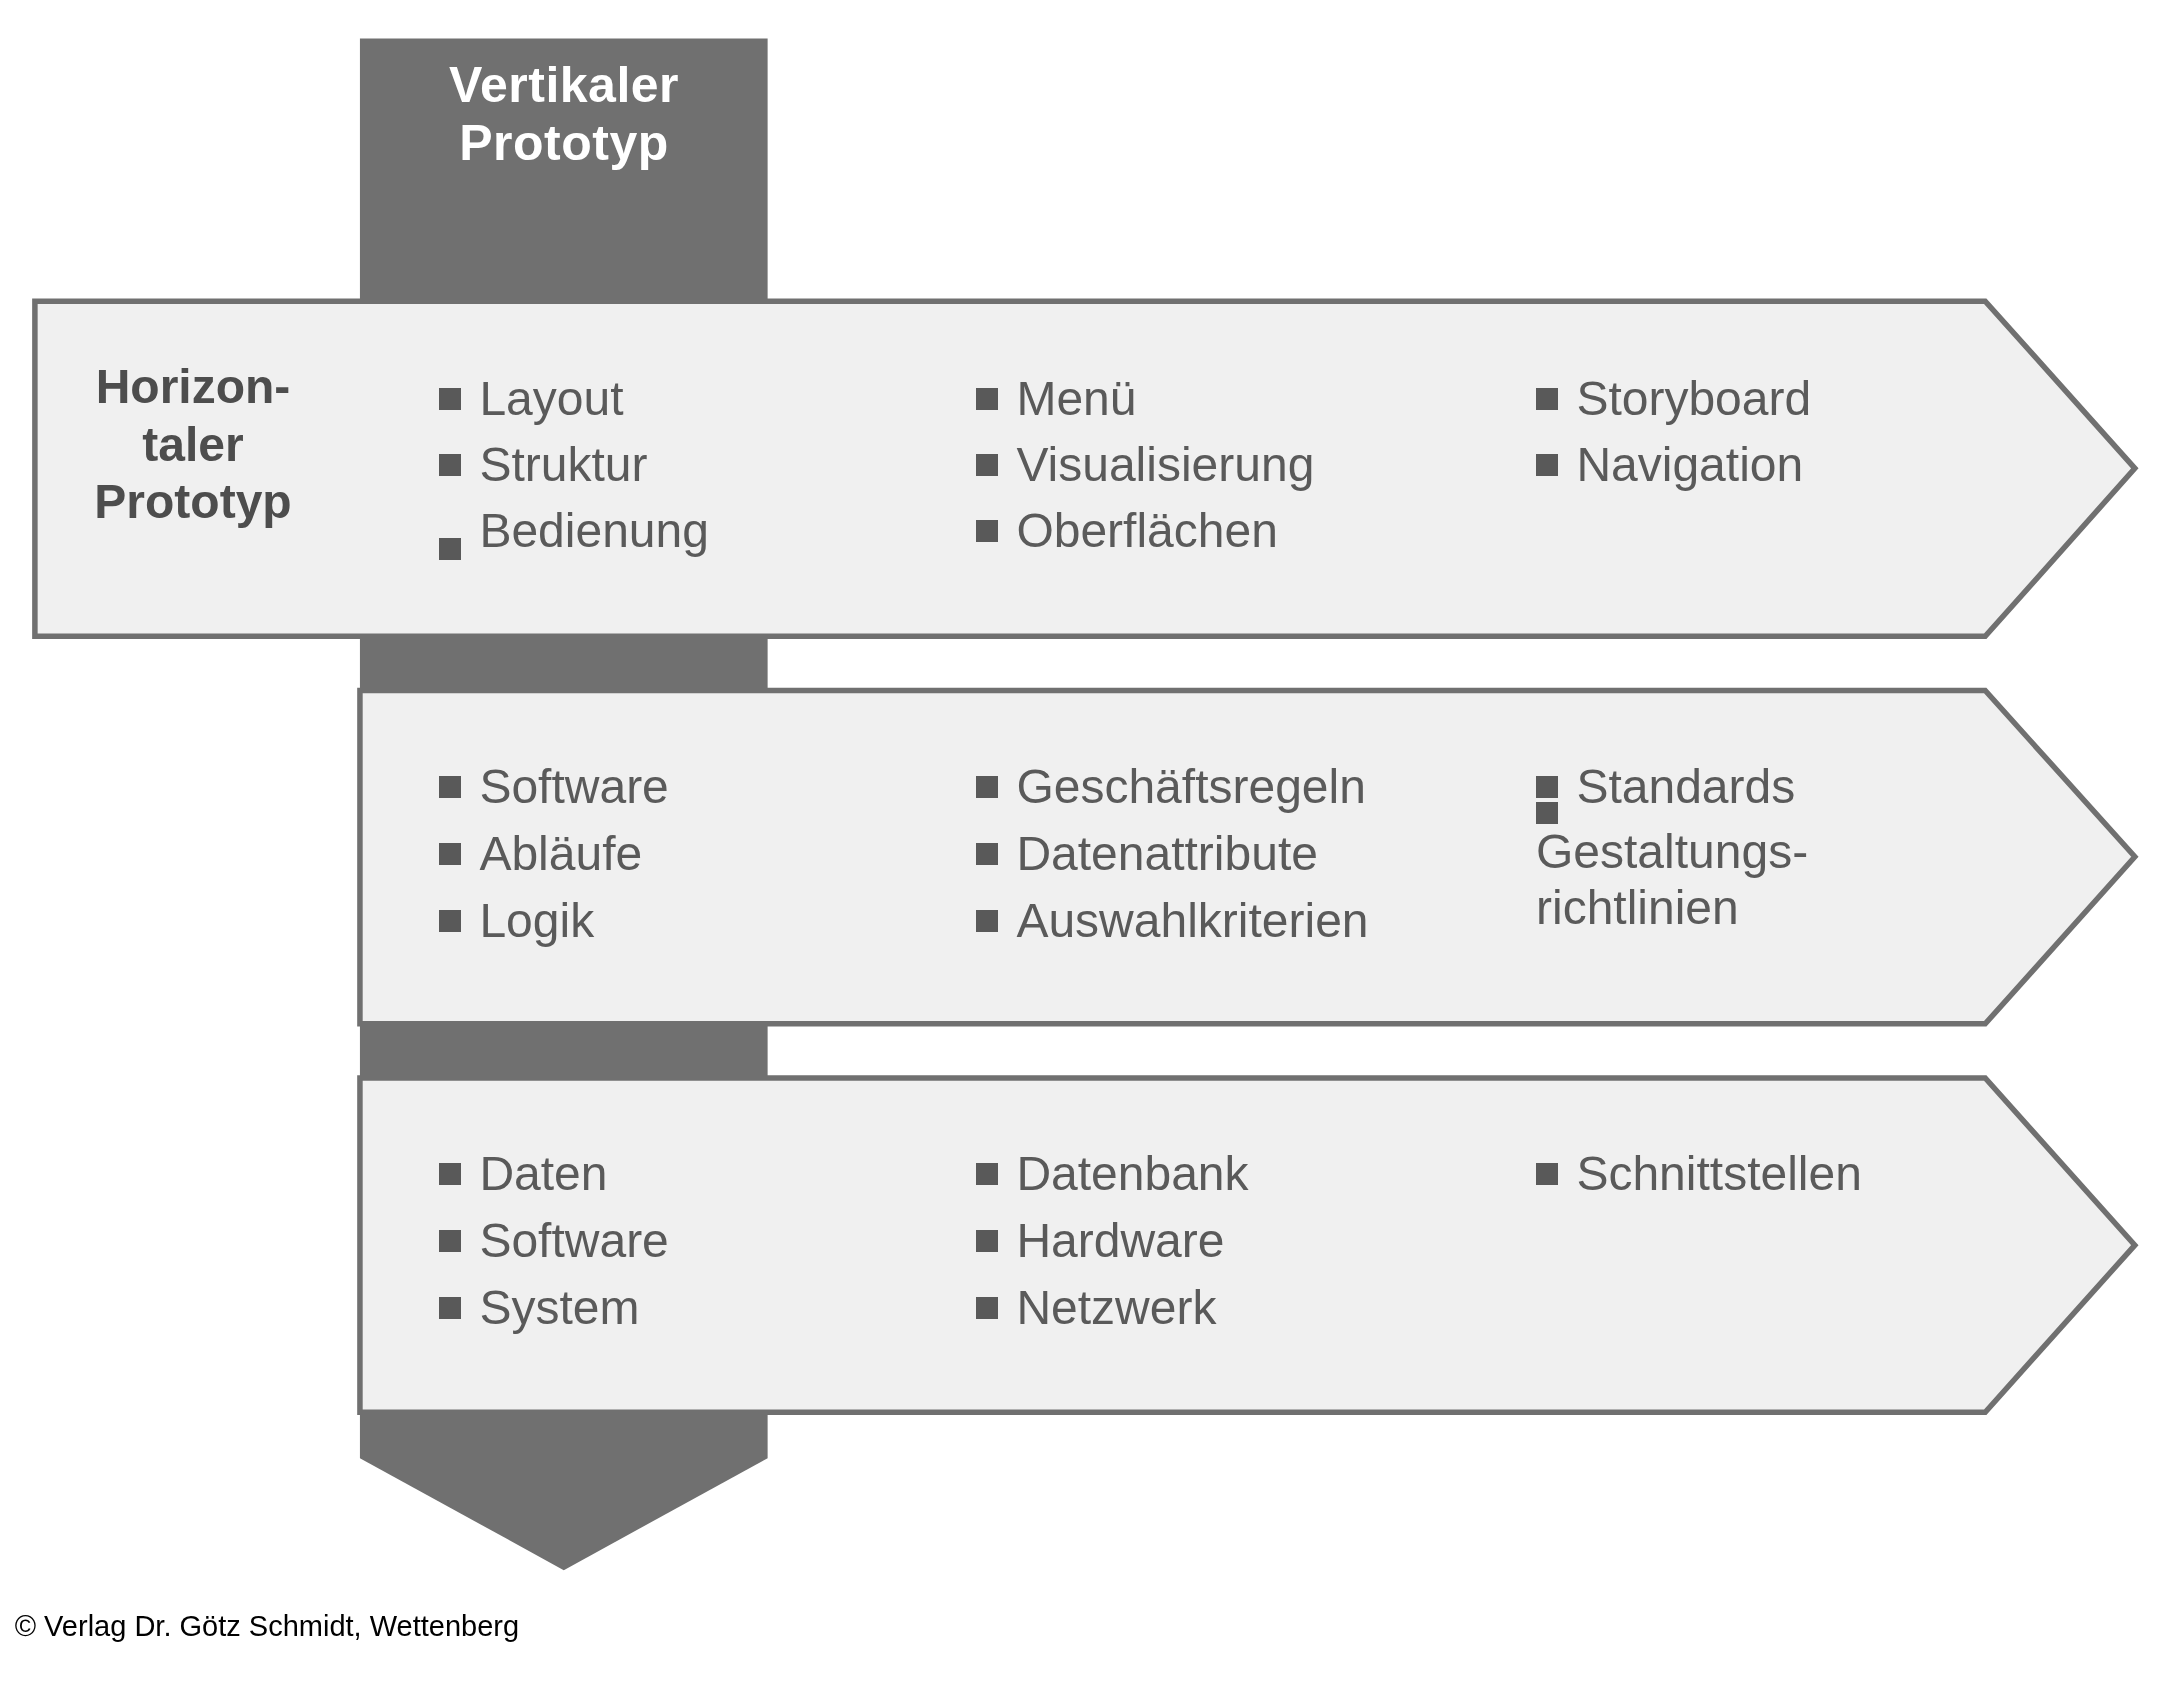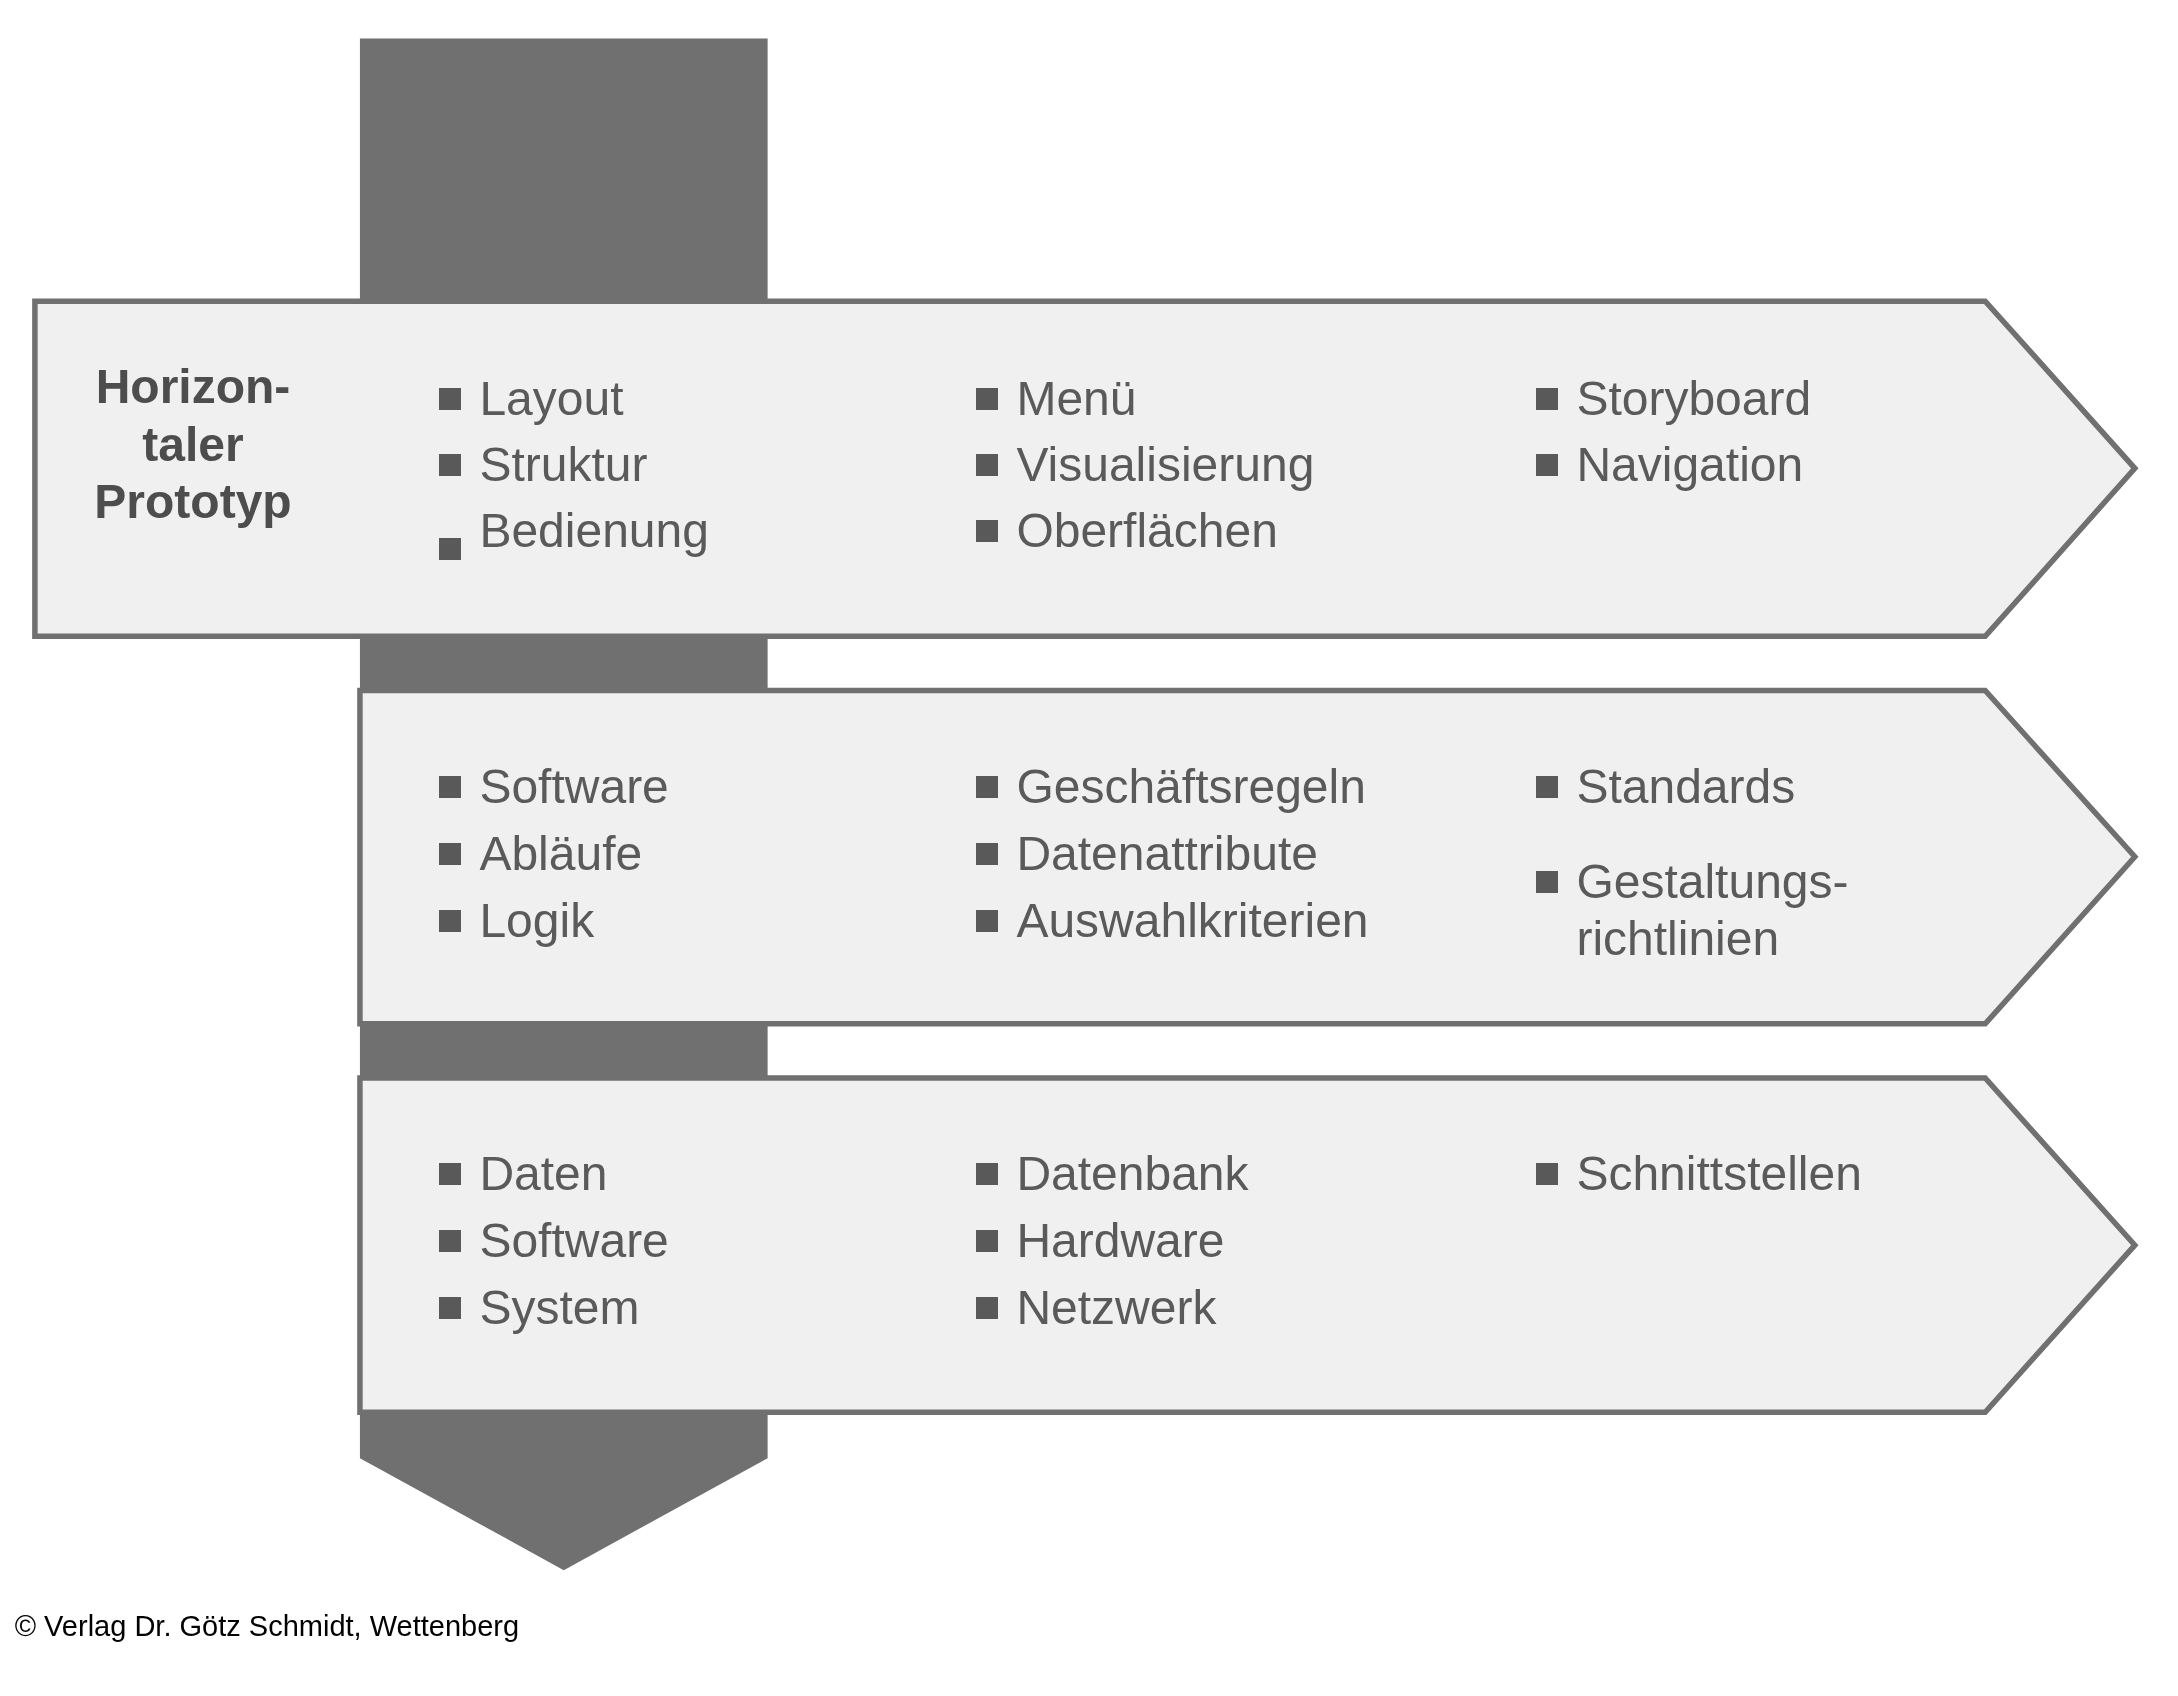--- a/index.html
+++ b/index.html
@@ -96,20 +96,22 @@
 
     <polygon points="392,42 836,42 836,1588 614,1710 392,1588" fill="#707070" stroke="none"></polygon>
 
     <polygon points="38,328 2162,328 2325,510 2162,693 38,693" fill="#f0f0f0" stroke="#707070" stroke-width="6" stroke-linejoin="miter"></polygon>
 
     <polygon points="392,752 2162,752 2325,933 2162,1115 392,1115" fill="#f0f0f0" stroke="#707070" stroke-width="6" stroke-linejoin="miter"></polygon>
 
     <polygon points="392,1174 2162,1174 2325,1356 2162,1538 392,1538" fill="#f0f0f0" stroke="#707070" stroke-width="6" stroke-linejoin="miter"></polygon>
   </svg>
 
+  <div class="vtitle">Vertikaler
+Prototyp</div>
 
   <div class="htitle">Horizon-
 taler
 Prototyp</div>
 
   <div class="band-items" style="left:0;top:0;">
     <div class="col">
       <div class="bullet-row" style="left:439px;top:347px;">
         <span class="bullet-sq"></span>
         <span class="bullet-label">Layout</span>
@@ -176,21 +178,21 @@
       <div class="bullet-row" style="left:976px;top:869px;">
         <span class="bullet-sq"></span>
         <span class="bullet-label">Auswahlkriterien</span>
       </div>
     </div>
     <div class="col">
       <div class="bullet-row" style="left:1536px;top:735px;">
         <span class="bullet-sq"></span>
         <span class="bullet-label">Standards</span>
       </div>
-      <div class="bullet-row" style="left:1536px;top:830px;">
+      <div class="bullet-row" style="left:1536px;top:761px;flex-direction:column;">
         <span class="bullet-sq"></span>
         <span class="bullet-label">Gestaltungs-
 richtlinien</span>
       </div>
     </div>
   </div>
 
   <div class="band-items" style="left:0;top:0;">
     <div class="col">
       <div class="bullet-row" style="left:439px;top:1122px;">

